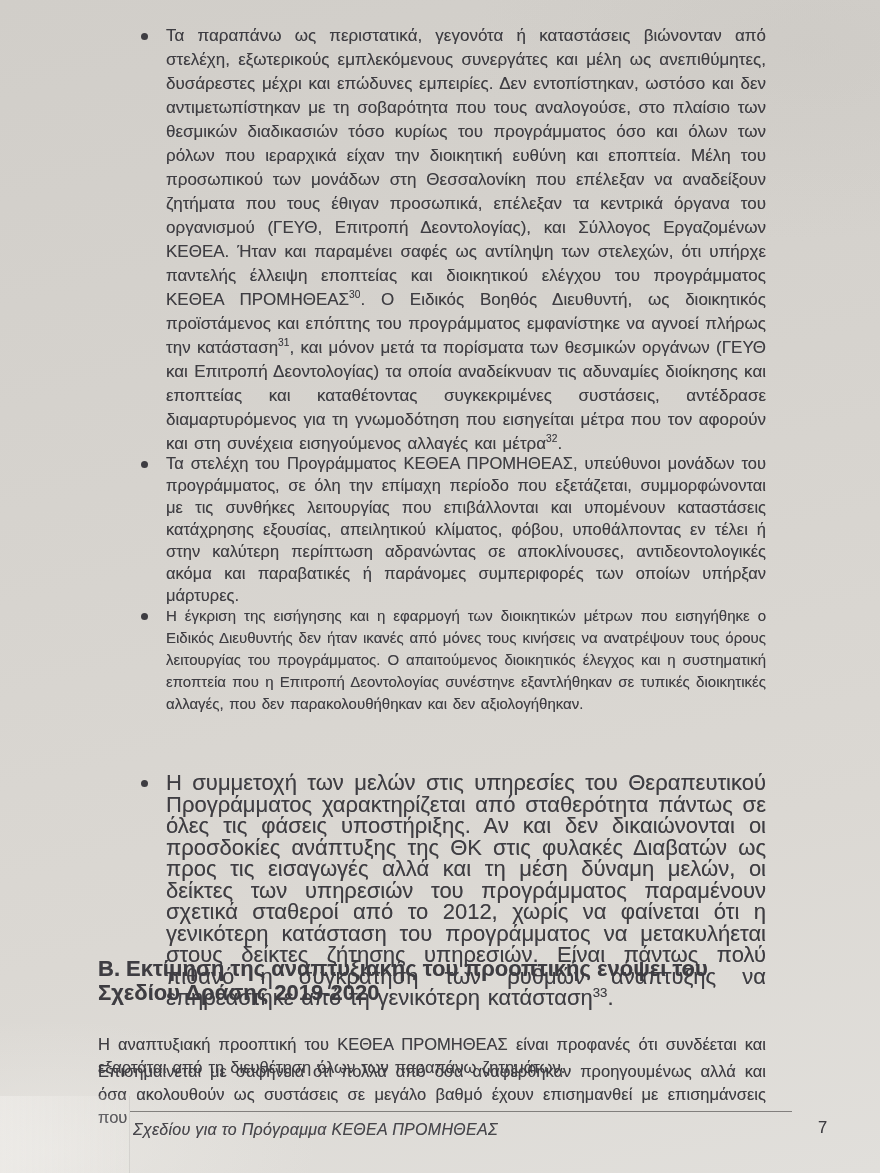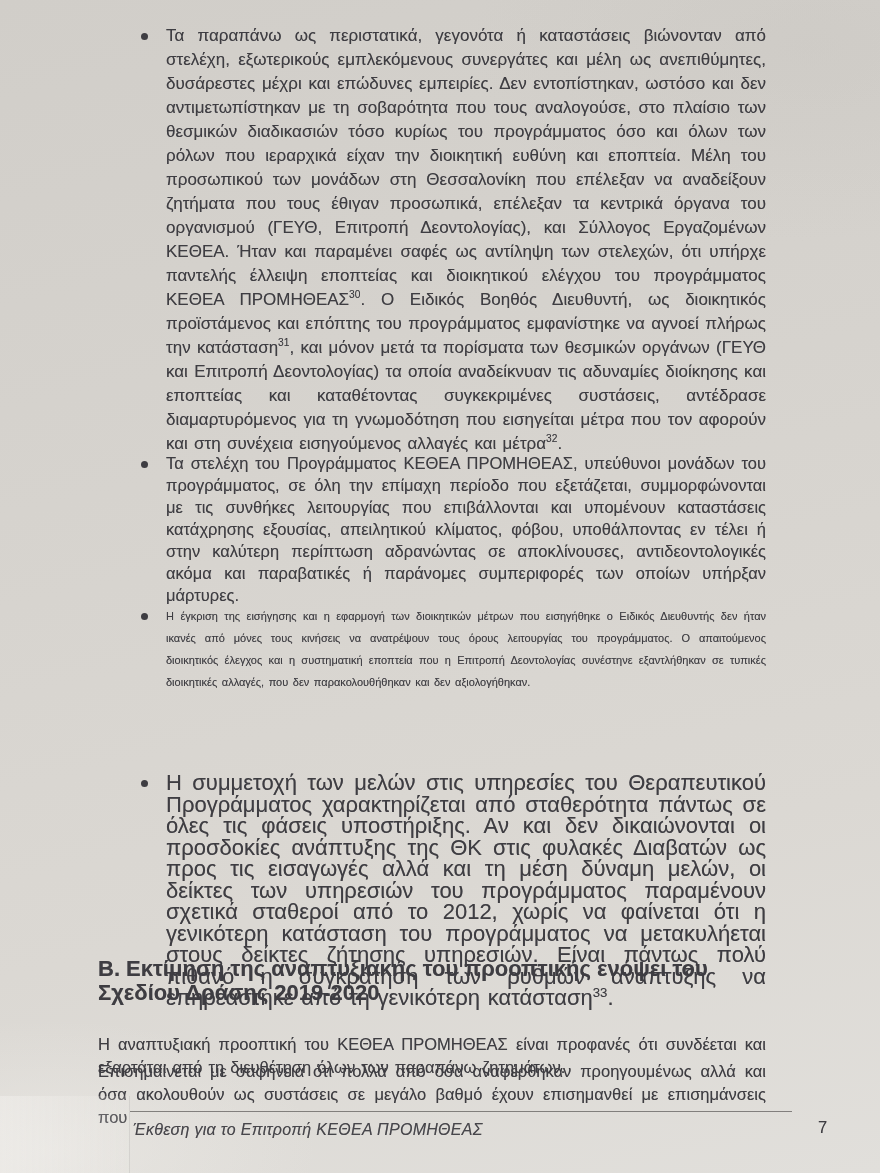--- a/index.html
+++ b/index.html
@@ -25,21 +25,21 @@
     position:absolute;left:166px;width:600px;
     text-align:justify;word-spacing:1.5px;
   }
   .bullet::before{
     content:"";position:absolute;left:-25px;top:9px;
     width:7px;height:7px;border-radius:50%;background:var(--ink);
     text-shadow:none;
   }
   .b1{top:24px;font-size:17px;line-height:24px;}
   .b2{top:444px;font-size:16.5px;line-height:22px;margin-top:8px;}
-  .b3{top:605px;font-size:11px;line-height:22px;}
+  .b3{top:605px;font-size:15px;line-height:22px;}
   .b3::before{top:8px;}
   .b4{top:772px;font-size:22px;line-height:21.5px;}
   .b4::before{top:8px;}
   sup{font-size:0.6em;line-height:0;vertical-align:super;}
   .block{position:absolute;left:98px;width:668px;}
   .heading{top:957px;font-weight:bold;font-size:22px;line-height:24px;}
   .para{text-align:justify;word-spacing:1.5px;font-size:16.5px;line-height:23px;}
   .para1{top:1002px;margin-top:31px;}
   .para2{top:1060px;text-align-last:justify;}
   .fold{
@@ -73,17 +73,17 @@
   <div class="block heading">Β. Εκτίμηση της αναπτυξιακής του προοπτικής ενόψει του Σχεδίου Δράσης 2019-2020</div>
 
   <div class="block para para1">Η αναπτυξιακή προοπτική του ΚΕΘΕΑ ΠΡΟΜΗΘΕΑΣ είναι προφανές ότι συνδέεται και εξαρτάται από τη διευθέτηση όλων των παραπάνω ζητημάτων.</div>
 
   <div class="block para para2">Επισημαίνεται με σαφήνεια ότι πολλά από όσα αναφέρθηκαν προηγουμένως αλλά και όσα ακολουθούν ως συστάσεις σε μεγάλο βαθμό έχουν επισημανθεί με επισημάνσεις που</div>
 
   <div class="fold"></div>
 
   <div class="footer-rule"></div>
 
-  <div class="footer-title">Έκθεση για το Επιτροπή ΚΕΘΕΑ ΠΡΟΜΗΘΕΑΣ</div>
+  <div class="footer-title">Σχεδίου για το Πρόγραμμα ΚΕΘΕΑ ΠΡΟΜΗΘΕΑΣ</div>
 
   <div class="page-number">7</div>
 
 </div>
 
 </body></html>

